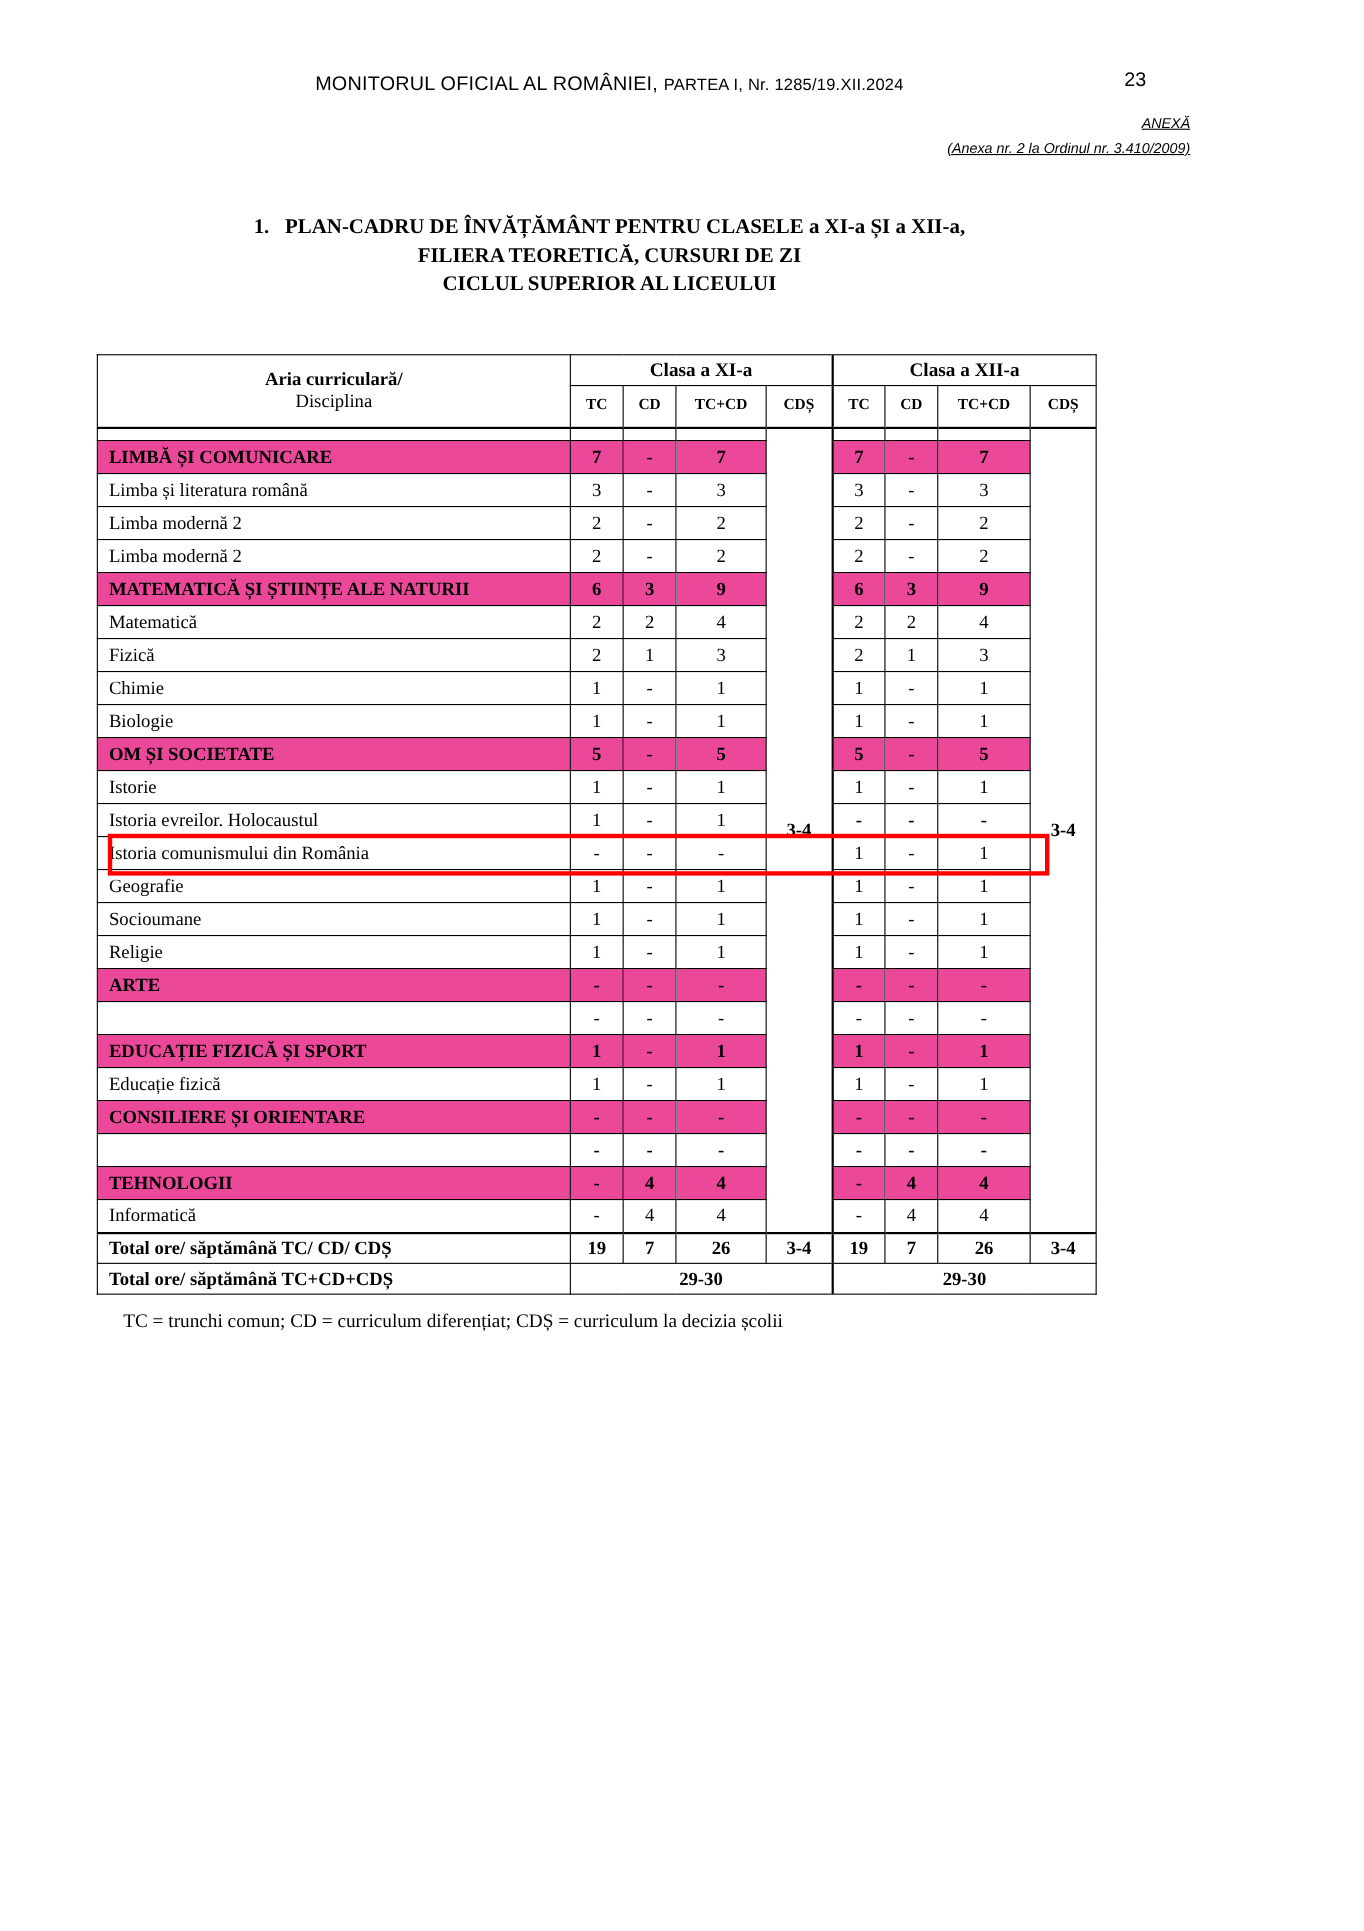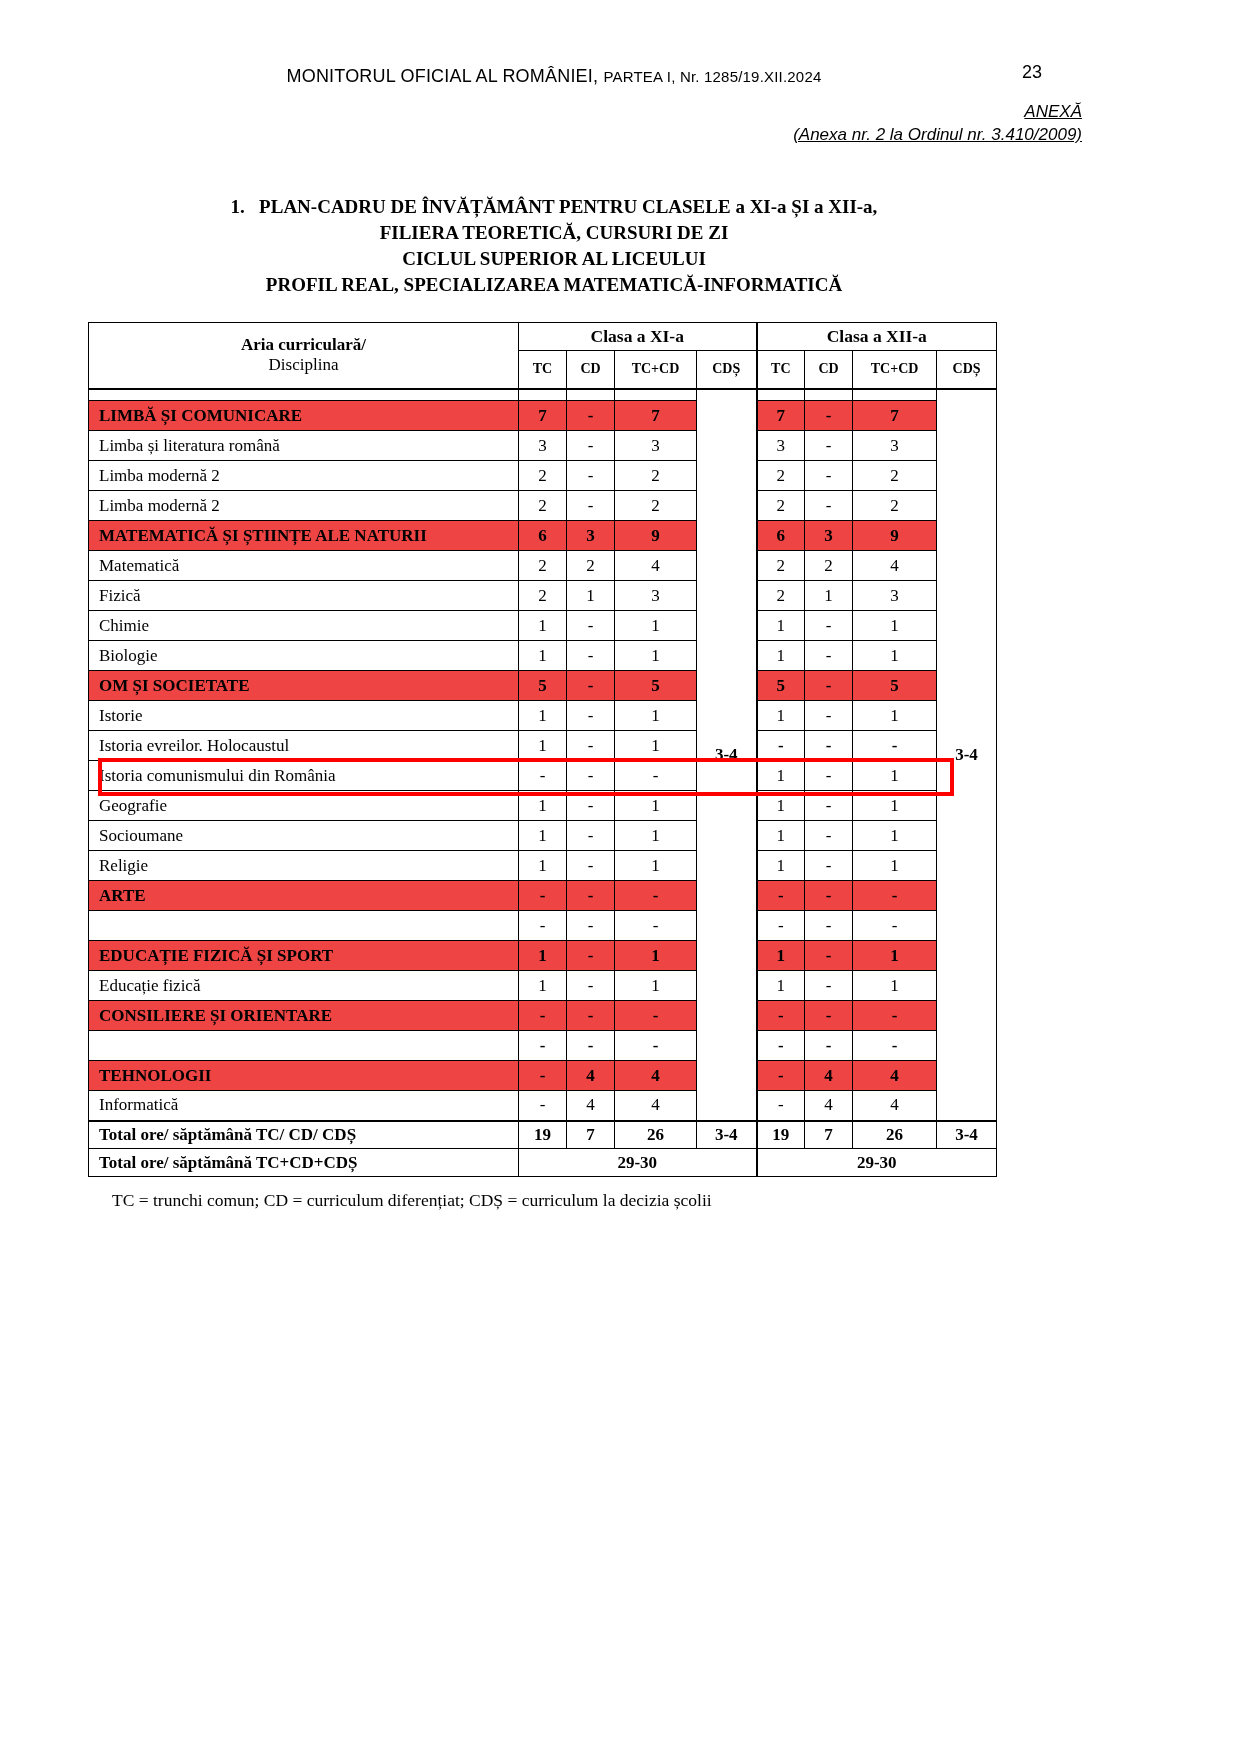--- a/index.html
+++ b/index.html
@@ -16,21 +16,21 @@
     font-size:18px; letter-spacing:0.2px; white-space:nowrap;
   }
   .hdr .part { font-size:15px; }
   .pagenum {
     position:absolute; top:62px; left:1022px;
     font-family:"Liberation Sans", sans-serif; font-size:18px;
   }
   .annex {
     position:absolute; top:100px; left:100px; width:982px;
     text-align:right; font-family:"Liberation Sans", sans-serif;
-    font-style:italic; font-size:17px; line-height:23px;
+    font-style:italic; font-size:13px; line-height:23px;
   }
   .annex div { text-decoration:underline; }
 
   .title {
     position:absolute; top:194px; left:100px; width:908px;
     text-align:center; font-weight:bold; font-size:19px; line-height:26px;
   }
 
   table {
     position:absolute; top:322px; left:88px; width:908px;
@@ -43,21 +43,21 @@
   #subhead th { height:38px; font-size:14px; }
   thead tr:last-child th, th.aria-cell { border-bottom:2px solid #000; }
   th.aria-cell .aria2 { font-weight:normal; }
 
   .lbl { text-align:left; padding-left:10px; }
   .val { text-align:center; }
   td.cds { text-align:center; font-weight:bold; background:#fff; }
 
   tbody tr { height:30px; }
   tr.spacer { height:12px; }
-  tr.section td { background:#ef4444; font-weight:bold; }
+  tr.section td { background:#ec4899; font-weight:bold; }
   tr.emptyb td { font-weight:bold; }
   td.b { font-weight:bold; }
   .grp { border-left:2px solid #000; }
 
   tr.total { height:28px; }
   tr.total td { font-weight:bold; }
   tr.total.t1 td { border-top:2px solid #000; }
 
   .footnote { position:absolute; top:1190px; left:112px; font-size:17.5px;text-align:right; }
 
@@ -79,21 +79,20 @@
 
   <div class="annex">
     <div>ANEXĂ</div>
     <div>(Anexa nr. 2 la Ordinul nr. 3.410/2009)</div>
   </div>
 
   <div class="title">
     <div>1.&nbsp;&nbsp;&nbsp;PLAN-CADRU DE ÎNVĂȚĂMÂNT PENTRU CLASELE a XI-a ȘI a XII-a,</div>
     <div>FILIERA TEORETICĂ, CURSURI DE ZI</div>
     <div>CICLUL SUPERIOR AL LICEULUI</div>
-    <div>PROFIL REAL, SPECIALIZAREA MATEMATICĂ-INFORMATICĂ</div>
   </div>
 
   <table>
     <colgroup>
       <col style="width:430px">
       <col style="width:48px">
         <col style="width:48px">
         <col style="width:82px">
         <col style="width:60px">
       <col style="width:48px">

